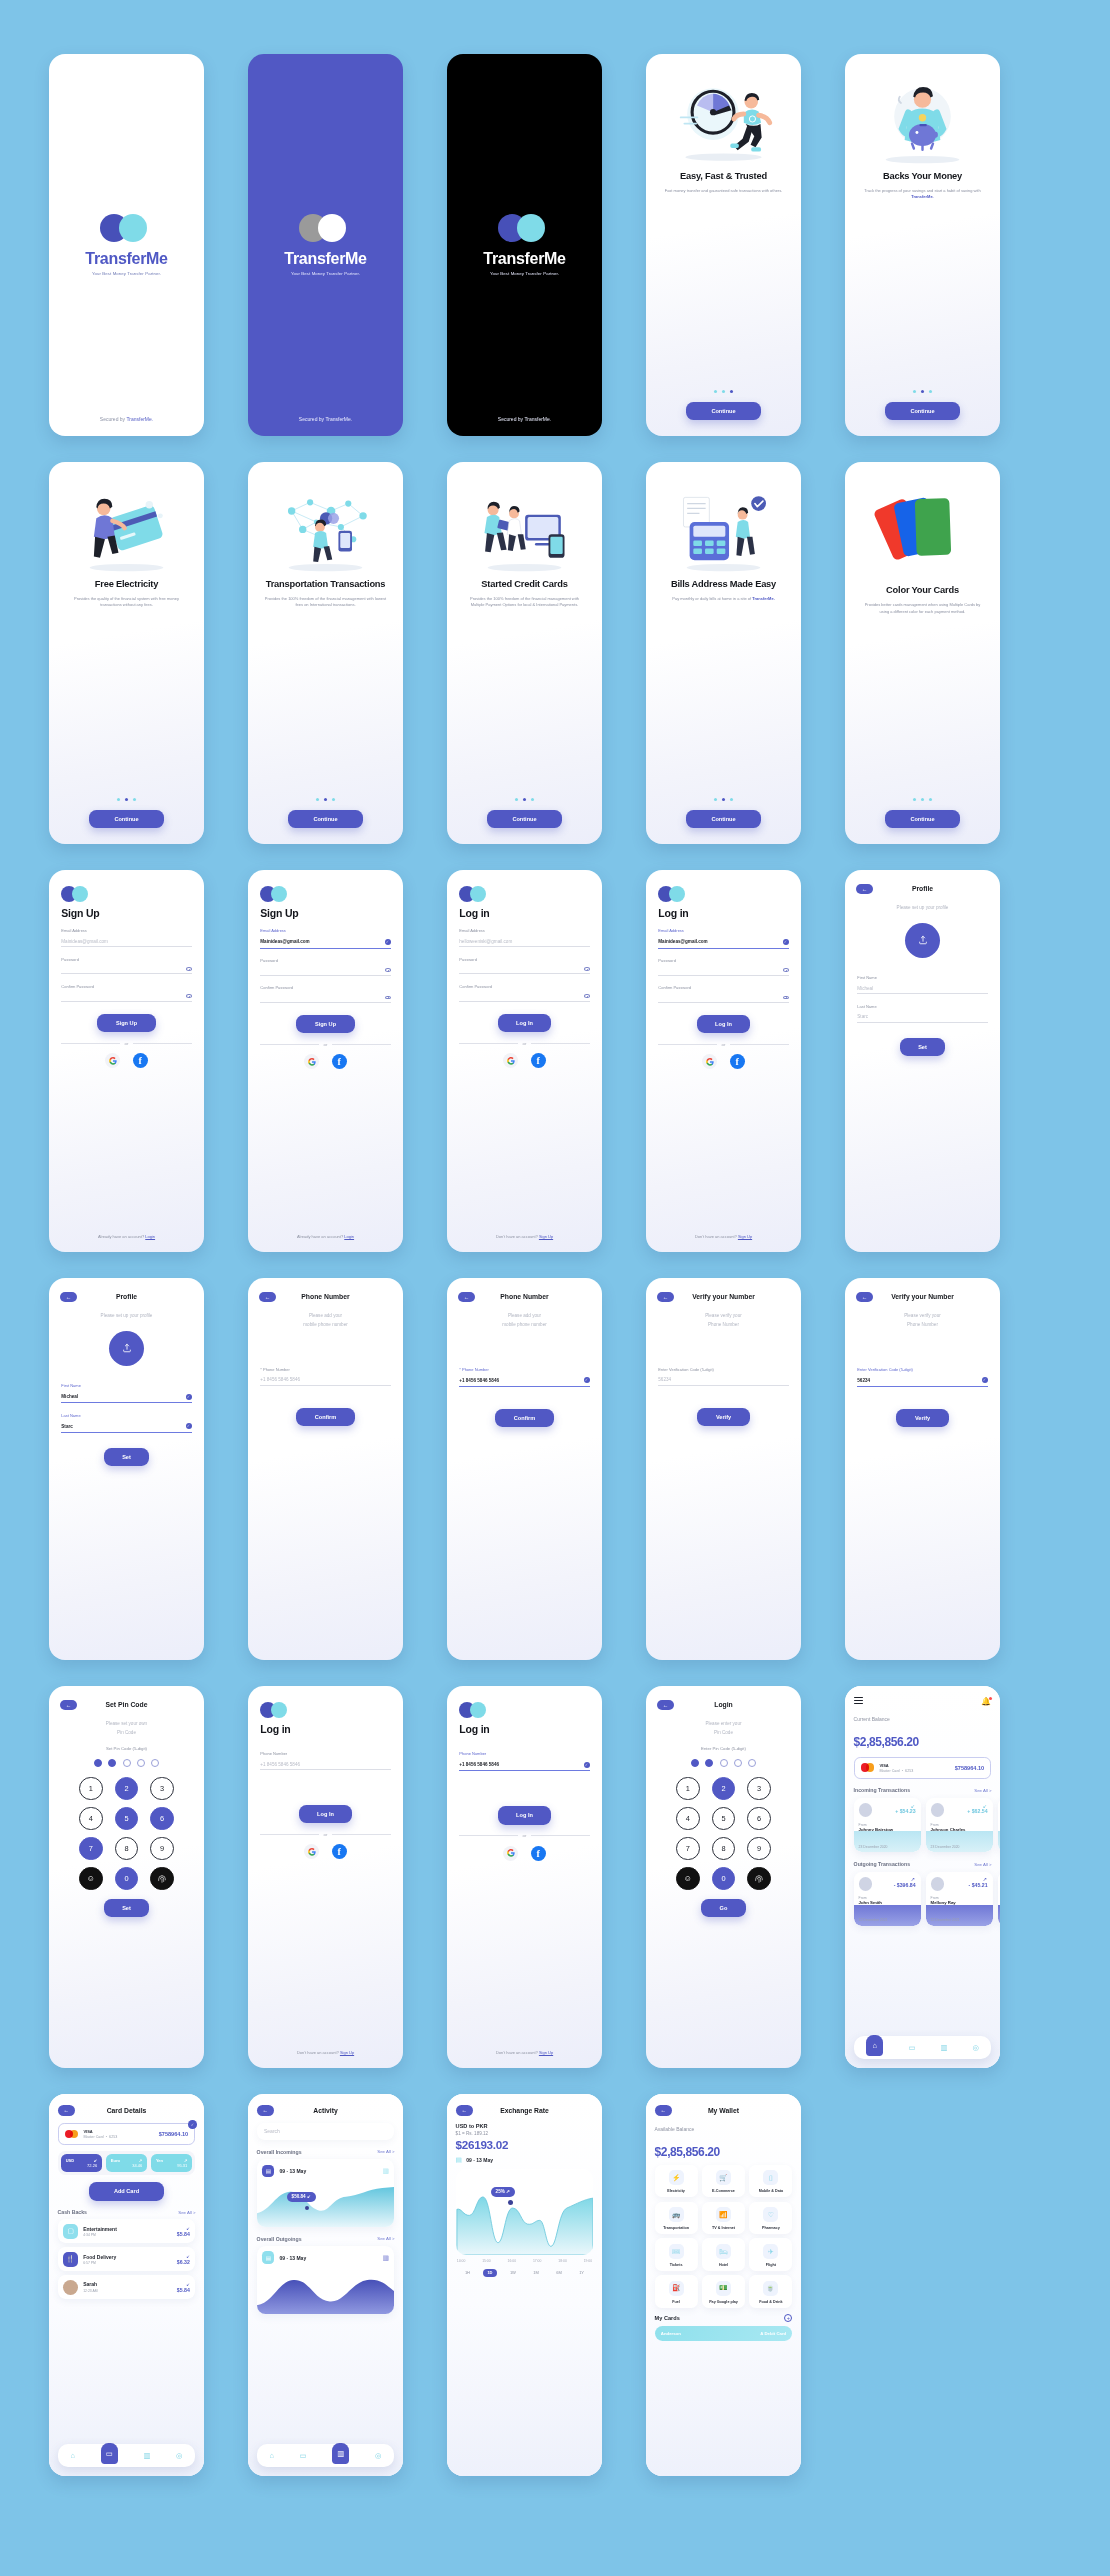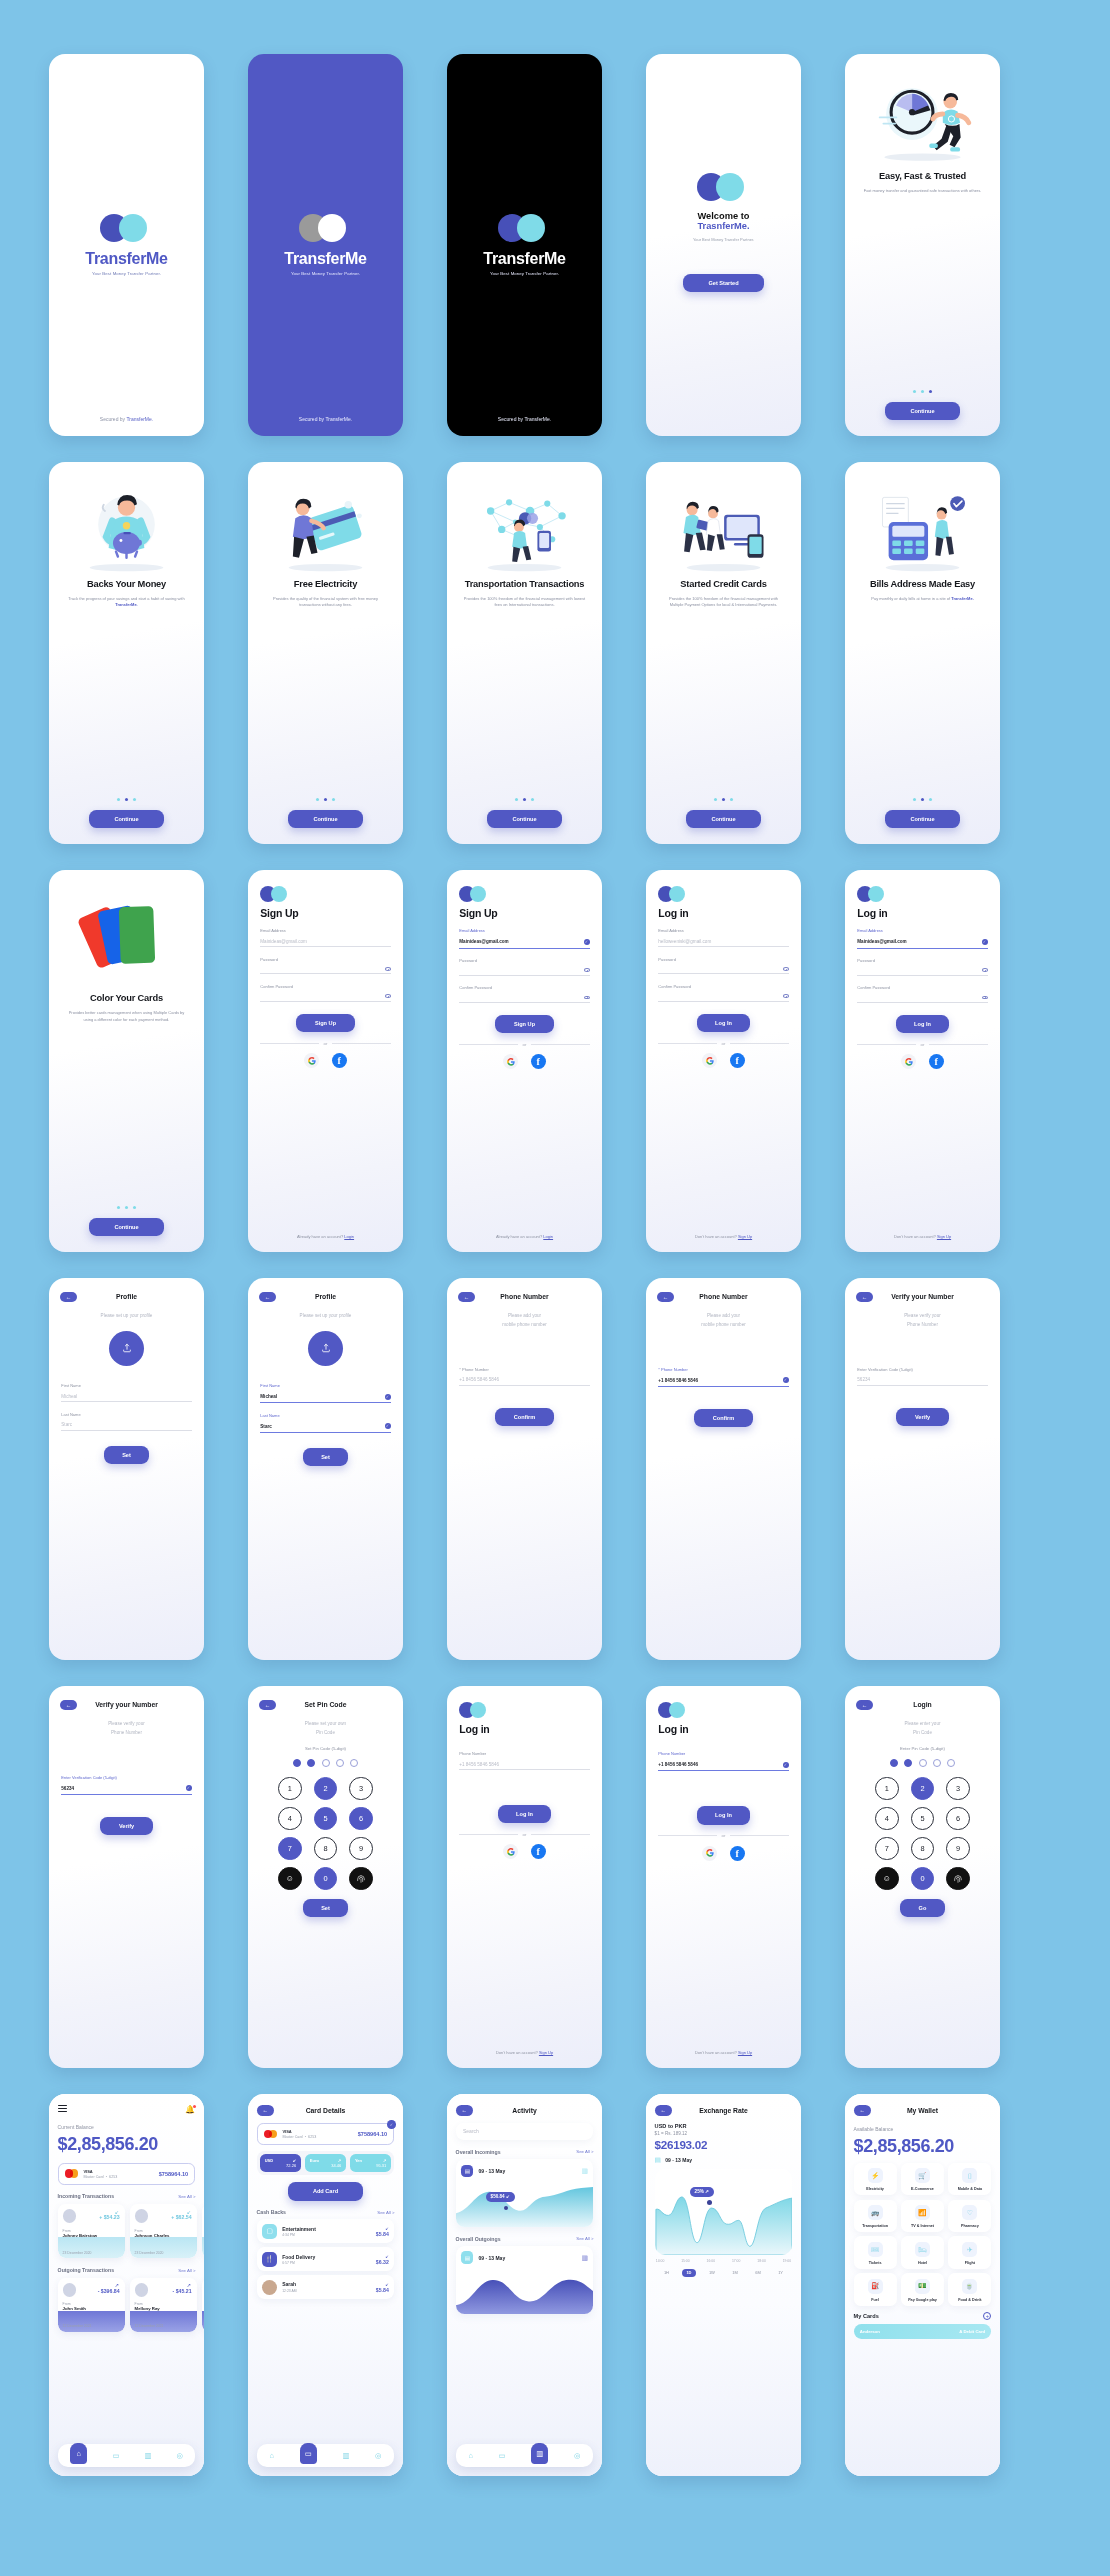--- a/index.html
+++ b/index.html
@@ -112,21 +112,21 @@
   .key.fill { background:#5158c4;border-color:#5158c4;color:#fff;}
   .key.dark { background:#111; border-color:#111; color:#fff; font-size:8px;}
 
   
   .dash { height:100%; padding:11px 8.6px 0; position:relative; background:linear-gradient(180deg,#ffffff 0%,#fbfcff 55%,#eef1fb 100%);}
   .dash-top { display:flex; align-items:center; justify-content:space-between;}
   .burger i { display:block; width:9.3px;height:1.2px;background:#1d2029;margin-bottom:1.9px;border-radius:1.2px;}
   .bell { font-size:8px; color:#1d2029; position:relative;}
   .bell .dot { position:absolute;top:0;right:-0.6px;width:3.1px;height:3.1px;border-radius:50%;background:#ff4d4f;}
   .bal-lbl { font-size:5px; color:#8e93a2; margin-top:10px;}
-  .bal-val { font-size:18px; font-weight:bold; color:#4f58c4; letter-spacing:-0.4px; margin-top:4px;}
+  .bal-val { font-size:12px; font-weight:bold; color:#4f58c4; letter-spacing:-0.4px; margin-top:13px;}
   .card-chip { border:0.6px solid #c9cdf0; border-radius:6.2px; padding:5px 6.2px; display:flex; align-items:center; gap:5px; margin-top:7.4px; background:#fff;}
   .mc { width:13.6px;height:8.6px;position:relative;flex:none;}
   .mc i { position:absolute;width:8.6px;height:8.6px;border-radius:50%;top:0;}
   .mc i.r { background:#eb1c26; left:0;}
   .mc i.y { background:#f79e1b; left:5px; mix-blend-mode:multiply;}
   .cc-name { font-size:4px; font-weight:bold; color:#2b2f3a;}
   .cc-sub { font-size:3.7px; color:#9aa0ae; margin-top:1.2px;}
   .cc-amt { margin-left:auto; font-size:5.6px; font-weight:bold; color:#4f58c4;}
   .sec-hd { display:flex; align-items:center; justify-content:space-between; margin-top:8.6px;}
   .sec-hd h4 { font-size:5.2px; color:#6b7083; font-weight:bold;}
@@ -225,33 +225,20 @@
       <div class="logo">
           <i class="a"></i>
           <i class="b"></i>
         </div>
       <div class="brand white">TransferMe</div>
       <div class="tagline white">Your Best Money  Transfer Partner.</div>
     </div>
     <div class="secured white"><span>Secured by </span><span>TransferMe.</span></div>
   </div>
 
-  <div class="phone grad">
-    <div class="welcome">
-      <div class="logo">
-          <i class="a"></i>
-          <i class="b"></i>
-        </div>
-      <div class="w-title">Welcome to</div>
-      <div class="w-title2">TrasnferMe.</div>
-      <div class="w-sub">Your Best Money Transfer Partner.</div>
-      <div style="height:32px"></div>
-      <button class="btn wide">Get Started</button>
-    </div>
-  </div>
 
   <div class="phone grad">
     <div class="ob">
       <div class="illus">
         <svg viewBox="0 0 190 150" width="117" height="93">
           <ellipse cx="95" cy="128" rx="62" ry="6" fill="#e9eef4"></ellipse>
           <circle cx="78" cy="58" r="42" fill="#eaf7fb"></circle>
           <circle cx="78" cy="55" r="34" fill="none" stroke="#1d2029" stroke-width="5"></circle>
           <path d="M78 55 L78 25 A30 30 0 0 1 106 48 Z" fill="#6f77d6"></path>
           <path d="M78 55 L78 25 A30 30 0 0 0 52 44 Z" fill="#b9bdf0"></path>

